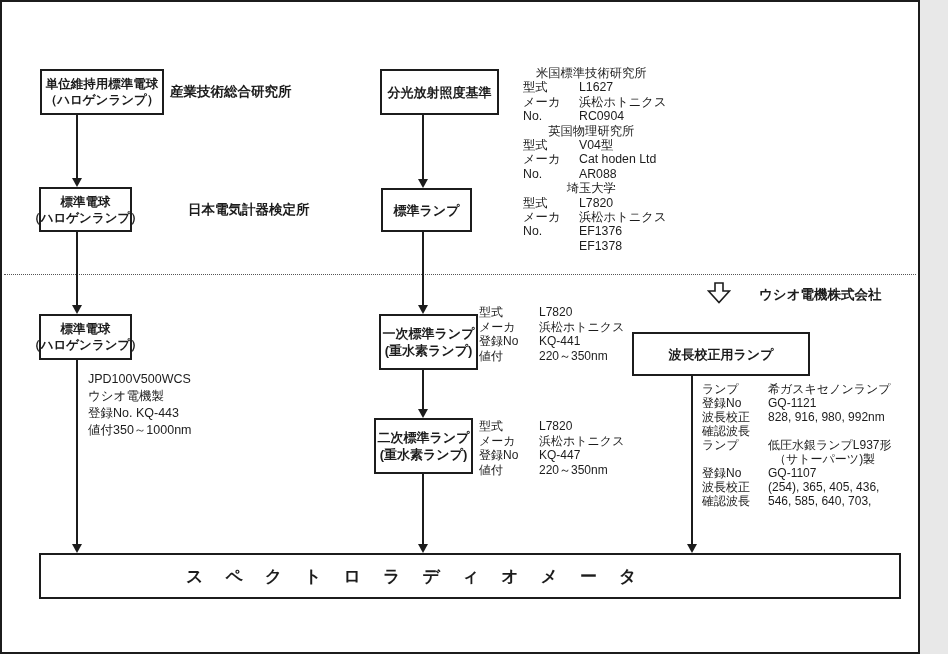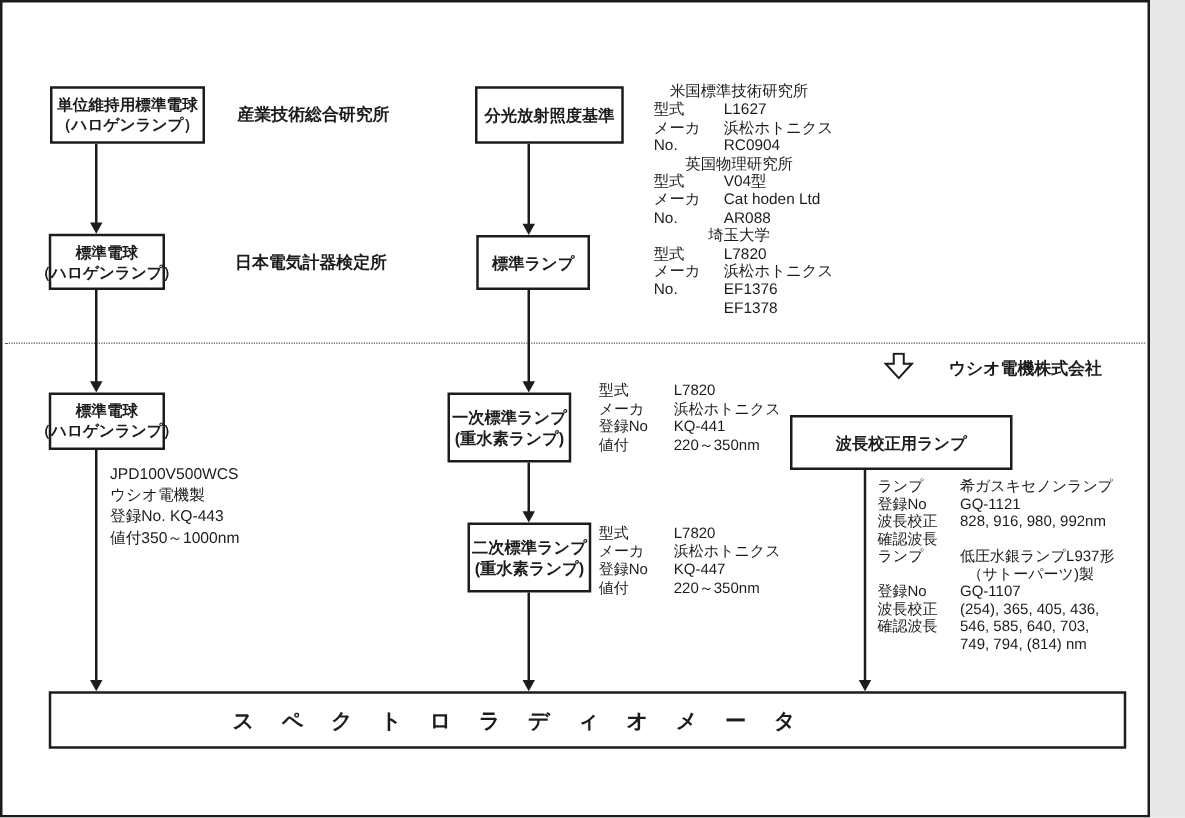--- a/index.html
+++ b/index.html
@@ -41,21 +41,21 @@
 </style>
 </head>
 <body>
 
 <div class="canvas">
 
   <div class="box" style="left:38px;top:67px;width:124px;height:46px">
     <div class="t">単位維持用標準電球</div>
     <div class="t">（ハロゲンランプ）</div>
   </div>
-  <div class="olabel" style="left:188px;top:81px">産業技術総合研究所</div>
+  <div class="olabel" style="left:168px;top:81px">産業技術総合研究所</div>
 
   <div class="box" style="left:37px;top:185px;width:93px;height:45px">
     <div class="t">標準電球</div>
     <div class="t">（ハロゲンランプ）</div>
   </div>
   <div class="olabel" style="left:186px;top:199px">日本電気計器検定所</div>
 
   <div class="box" style="left:37px;top:312px;width:93px;height:46px">
     <div class="t">標準電球</div>
     <div class="t">（ハロゲンランプ）</div>
@@ -69,21 +69,21 @@
   </div>
 
   <div class="box" style="left:378px;top:67px;width:119px;height:46px">
     <div class="t13">分光放射照度基準</div>
   </div>
 
   <div class="box" style="left:379px;top:186px;width:91px;height:44px">
     <div class="t13">標準ランプ</div>
   </div>
 
-  <div class="box" style="left:356px;top:312px;width:99px;height:56px">
+  <div class="box" style="left:377px;top:312px;width:99px;height:56px">
     <div class="t13">一次標準ランプ</div>
     <div class="t13">(重水素ランプ)</div>
   </div>
 
   <div class="kv" style="left:477px;top:303px">
     <div class="kvrow">
       <span class="kvl">型式</span>
       <span class="kvv">L7820</span>
     </div>
     <div class="kvrow">
@@ -211,24 +211,20 @@
       <span class="kvv">GQ-1107</span>
     </div>
     <div class="kvrow">
       <span class="kvl">波長校正</span>
       <span class="kvv">(254), 365, 405, 436,</span>
     </div>
     <div class="kvrow">
       <span class="kvl">確認波長</span>
       <span class="kvv">546, 585, 640, 703,</span>
     </div>
-    <div class="kvrow">
-      <span class="kvl"></span>
-      <span class="kvv">749, 794, (814) nm</span>
-    </div>
   </div>
 
   <div class="box bottom-box" style="left:37px;top:551px;width:862px;height:46px">
     <span class="bt">スペクトロラディオメータ</span>
   </div>
 
   <div class="vline" style="left:74px;top:113px;height:64px"></div>
   <div class="ah" style="left:69.5px;top:176px"></div>
 
   <div class="vline" style="left:74px;top:230px;height:74px"></div>

